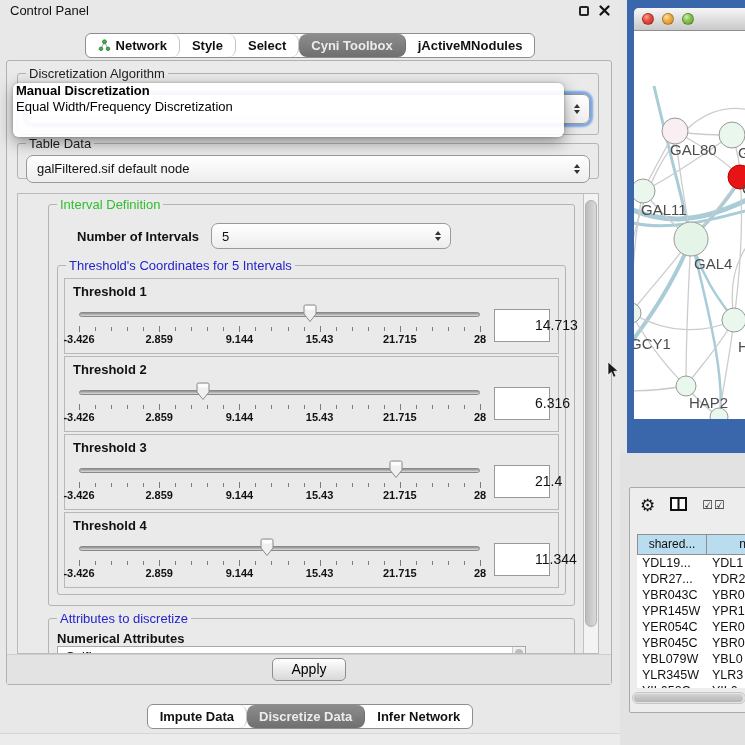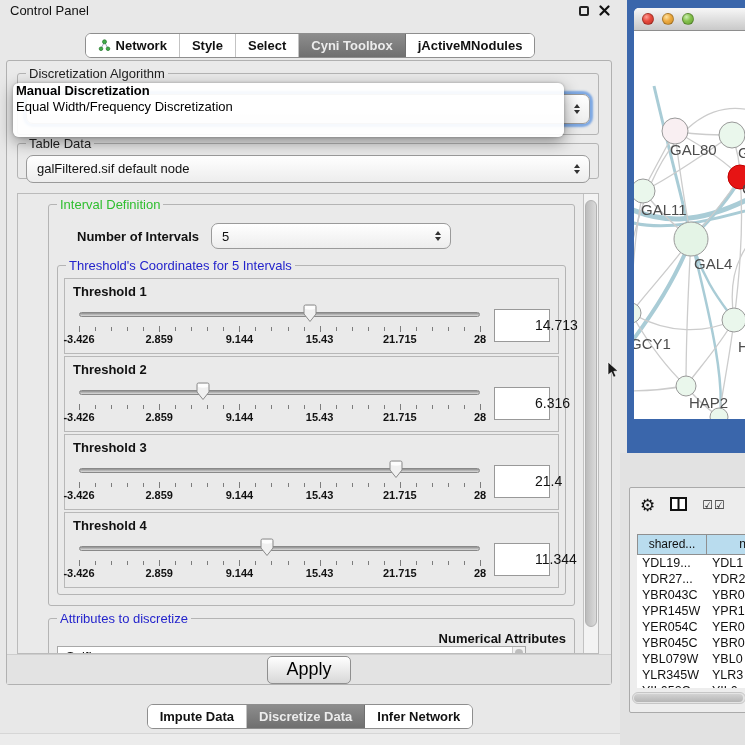--- a/index.html
+++ b/index.html
@@ -8,21 +8,21 @@
   .screen { position:relative; width:745px; height:745px; overflow:hidden; background:#e6e6e6; }
 
   
   .control-panel { position:absolute; left:0; top:0; width:620px; height:745px; background:#e8e8e8; }
   .cp-titlebar { position:absolute; top:0; left:0; right:0; height:22px; line-height:22px; padding-left:10px; }
   .win-controls { position:absolute; right:10px; top:5px; display:flex; gap:10px; align-items:center; }
   .float-box { width:10px; height:10px; border:2px solid #222; border-radius:2px; display:inline-block; }
 
   .cp-tabbar { position:absolute; top:24px; left:0; right:0; height:34px; display:flex; justify-content:center; }
   .seg-group { display:inline-flex; margin-top:9px; border:1px solid #8e8e8e; border-radius:6px; overflow:hidden; background:#fff; height:25px; }
-  .seg-tab { display:flex; align-items:center; gap:5px; padding:0 12px; font-size:13px; font-weight:bold; background:#fff; color:#111; border-right:1px solid #c3c3c3; white-space:nowrap; }
+  .seg-tab { display:flex; align-items:center; gap:5px; padding:0 12px; font-size:13px; font-weight:bold; background:#fff; color:#111; border-right:1px solid #c3c3c3; white-space:nowrap;border-radius:8px; }
   .seg-tab:last-child { border-right:none; }
   .seg-tab.active { background:linear-gradient(#8d8d8d,#6f6f6f); color:#ececec; border-right-color:#6f6f6f; }
 
   .cp-content { position:absolute; left:6px; top:60px; width:606px; bottom:60px; background:#eaeaea; border:1px solid #b1b1b1; border-radius:3px; }
 
   .gb { position:relative; border:1px solid #b4b4b4; border-radius:3px; }
   .gb-label { position:absolute; top:-8px; left:8px; background:#eaeaea; padding:0 3px; font-size:13px; color:#222; z-index:1; }
   .gb-label.green { color:#2fbe2f; }
   .gb-label.blue { color:#2424cc; }
 
@@ -59,28 +59,28 @@
   .thr-row { display:flex; margin-top:2px; }
   .slider-wrap { flex:1; position:relative; height:44px; margin:0 14px 0 6px; }
   .track { position:absolute; left:0; right:0; top:9px; height:5px; border-radius:3px; background:linear-gradient(#8f8f8f,#dcdcdc); border:1px solid #898989; }
   .handle { position:absolute; top:1px; width:15px; height:19px; transform:translateX(-50%); }
   .tick { position:absolute; top:24px; width:1px; height:4px; background:#7c7c7c; }
   .tick.major { top:23px; height:6px; }
   .axlbl { position:absolute; top:30px; transform:translateX(-50%); font-size:11px; font-weight:bold; color:#111; white-space:nowrap; }
   .value-box { width:56px; height:33px; align-self:center; background:#fff; border:1px solid #999; font-size:14px; line-height:31px; text-align:right; padding-right:6px;padding-left:40px; }
 
   .attr-gb { margin:12px 8px 0 30px; padding:10px 8px 8px; }
-  .attr-sub { font-weight:bold; font-size:13px; margin:2px 0 0 0;text-align:right; }
+  .attr-sub { font-weight:bold; font-size:13px; margin:2px 0 0 0; }
   .attr-list { position:relative; background:#fff; border:1px solid #a8a8a8; height:52px; margin-right:40px; overflow:hidden; padding-top:2px; }
   .attr-item { font-size:13px; height:16px; line-height:16px; padding-left:8px; }
   .attr-scroll { position:absolute; right:0; top:0; bottom:0; width:13px; background:#f1f1f1; border-left:1px solid #ccc; }
   .attr-thumb { position:absolute; left:2px; right:2px; top:2px; height:46px; background:#bdbdbd; border-radius:5px; }
 
   .apply-strip { position:absolute; left:0; right:0; bottom:0; height:30px; background:#e3e3e3; border-top:1px solid #cdcdcd; display:flex; justify-content:center; align-items:center; }
-  .apply-btn { font-family:inherit; font-size:18px; padding:2px 18px 3px; background:linear-gradient(#ffffff,#d8d8d8); border:1px solid #8f8f8f; border-radius:5px; }
+  .apply-btn { font-family:inherit; font-size:14px; padding:2px 18px 3px; background:linear-gradient(#ffffff,#d8d8d8); border:1px solid #8f8f8f; border-radius:5px; }
 
   .bottom-tabbar { position:absolute; left:0; width:620px; bottom:16px; display:flex; justify-content:center; }
   .bottom-tabbar .seg-group { margin-top:0; }
   .cp-footer { position:absolute; bottom:0; left:0; width:620px; height:12px; background:#ececec; border-top:1px solid #d6d6d6; }
 
   
   .net-frame { position:absolute; left:627px; top:0; width:118px; height:453px; background:#3a66ab; }
   .net-window { position:absolute; left:7px; top:8px; width:120px; height:411px; background:#fff; border-radius:5px 5px 0 0; }
   .net-titlebar { height:23px; background:linear-gradient(#f7f7f7,#c9c9c9); border-bottom:1px solid #8e8e8e; border-radius:5px 5px 0 0; display:flex; align-items:center; padding-left:8px; gap:8px; }
   .tl { width:12px; height:12px; border-radius:50%; border:1px solid rgba(0,0,0,0.25); }

